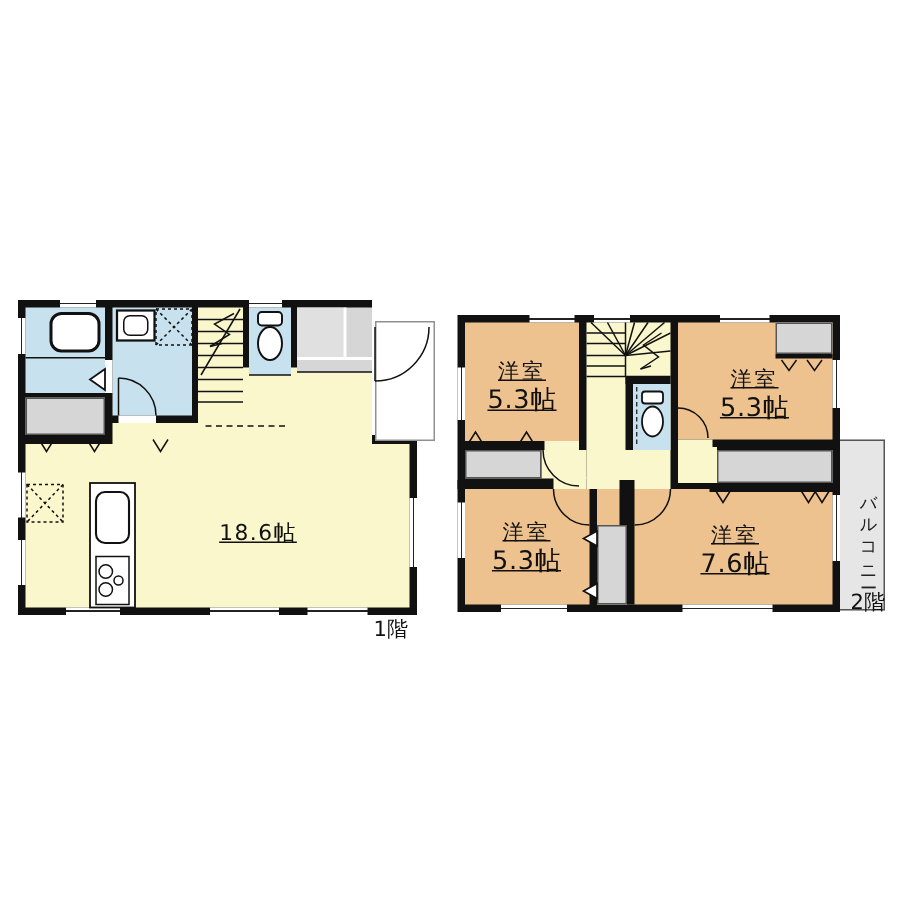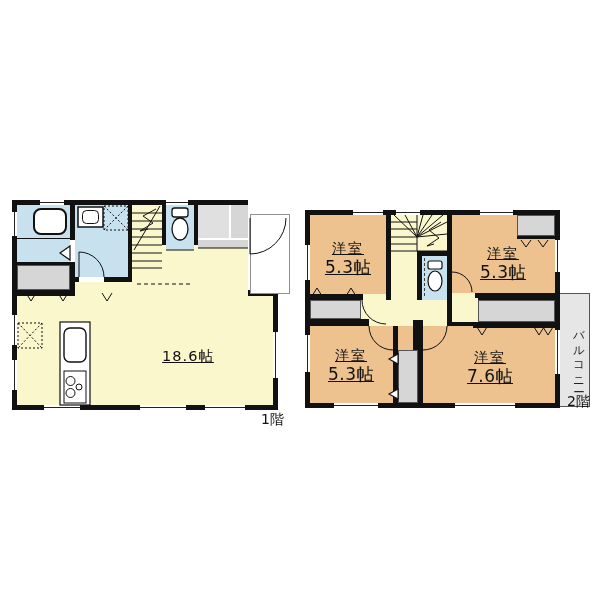--- a/index.html
+++ b/index.html
@@ -216,32 +216,32 @@
       <polyline points="477,327 482,335 487,327"></polyline>
       <polyline points="534,327 539,335 544,327"></polyline>
       <polyline points="543,327 548,335 553,327"></polyline>
     </g>
     <g>
       <polygon points="398,354 389,359 398,364" fill="#fff" stroke="#111" stroke-width="1.1"></polygon>
       <polygon points="398,389 389,394 398,399" fill="#fff" stroke="#111" stroke-width="1.1"></polygon>
     </g>
   </svg>
 
-  <div class="label ldk-size" style="left:128px;top:349px;width:120px;">18.6帖</div>
+  <div class="label ldk-size" style="left:112px;top:349px;width:120px;">18.6帖</div>
 
   <div class="label room-name" style="left:308px;top:241px;width:80px;">洋室</div>
   <div class="label room-size" style="left:308px;top:259px;width:80px;">5.3帖</div>
 
   <div class="label room-name" style="left:463px;top:246px;width:80px;">洋室</div>
   <div class="label room-size" style="left:463px;top:264px;width:80px;">5.3帖</div>
 
   <div class="label room-name" style="left:311px;top:348px;width:80px;">洋室</div>
   <div class="label room-size" style="left:311px;top:366px;width:80px;">5.3帖</div>
 
   <div class="label room-name" style="left:450px;top:350px;width:80px;">洋室</div>
   <div class="label room-size" style="left:450px;top:368px;width:80px;">7.6帖</div>
 
   <div class="v-label" style="left:562px;top:308px;width:24px;height:96px;">バルコニー</div>
 
-  <div class="floor-label" style="left:236px;top:411px;width:48px;">1階</div>
+  <div class="floor-label" style="left:224px;top:411px;width:48px;">1階</div>
   <div class="floor-label" style="left:542px;top:393px;width:48px;">2階</div>
 
 </div>
 
 </body></html>

